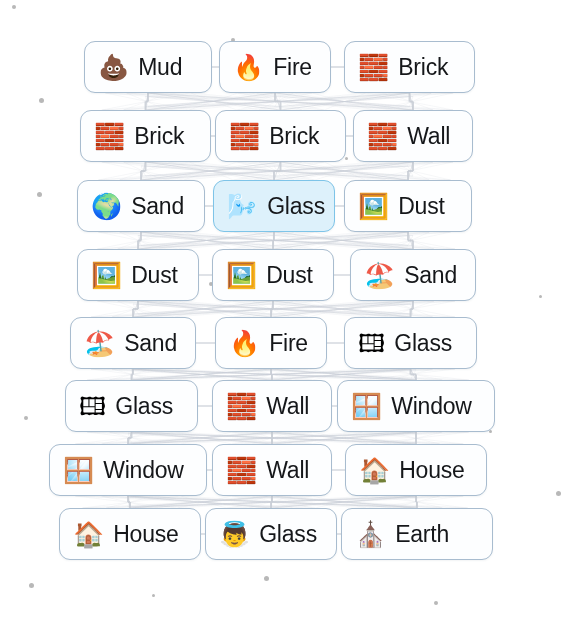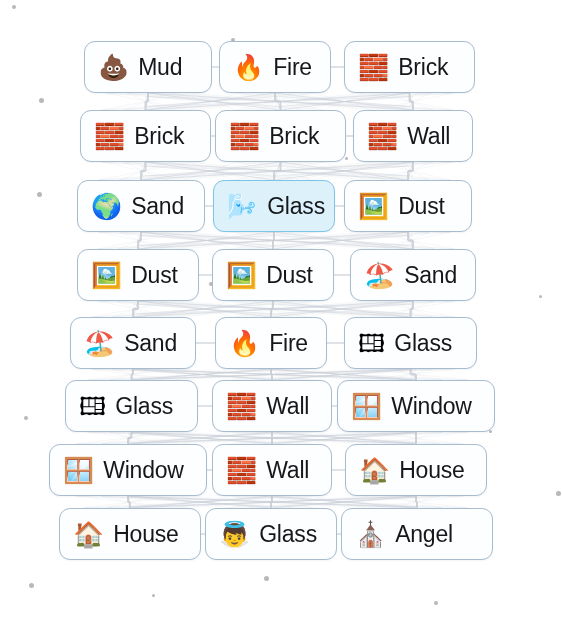--- a/index.html
+++ b/index.html
@@ -775,17 +775,17 @@
       <div class="node" style="left: 59px; top: 508px; width: 142px;">
         <span class="node-emoji">🏠</span>
         <span class="node-label">House</span>
       </div>
       <div class="node" style="left: 205px; top: 508px; width: 132px;">
         <span class="node-emoji">👼</span>
         <span class="node-label">Glass</span>
       </div>
       <div class="node" style="left: 341px; top: 508px; width: 152px;">
         <span class="node-emoji">⛪</span>
-        <span class="node-label">Angel</span>
+        <span class="node-label">Earth</span>
       </div>
     </div>
 
 </div>
 
 </body></html>

